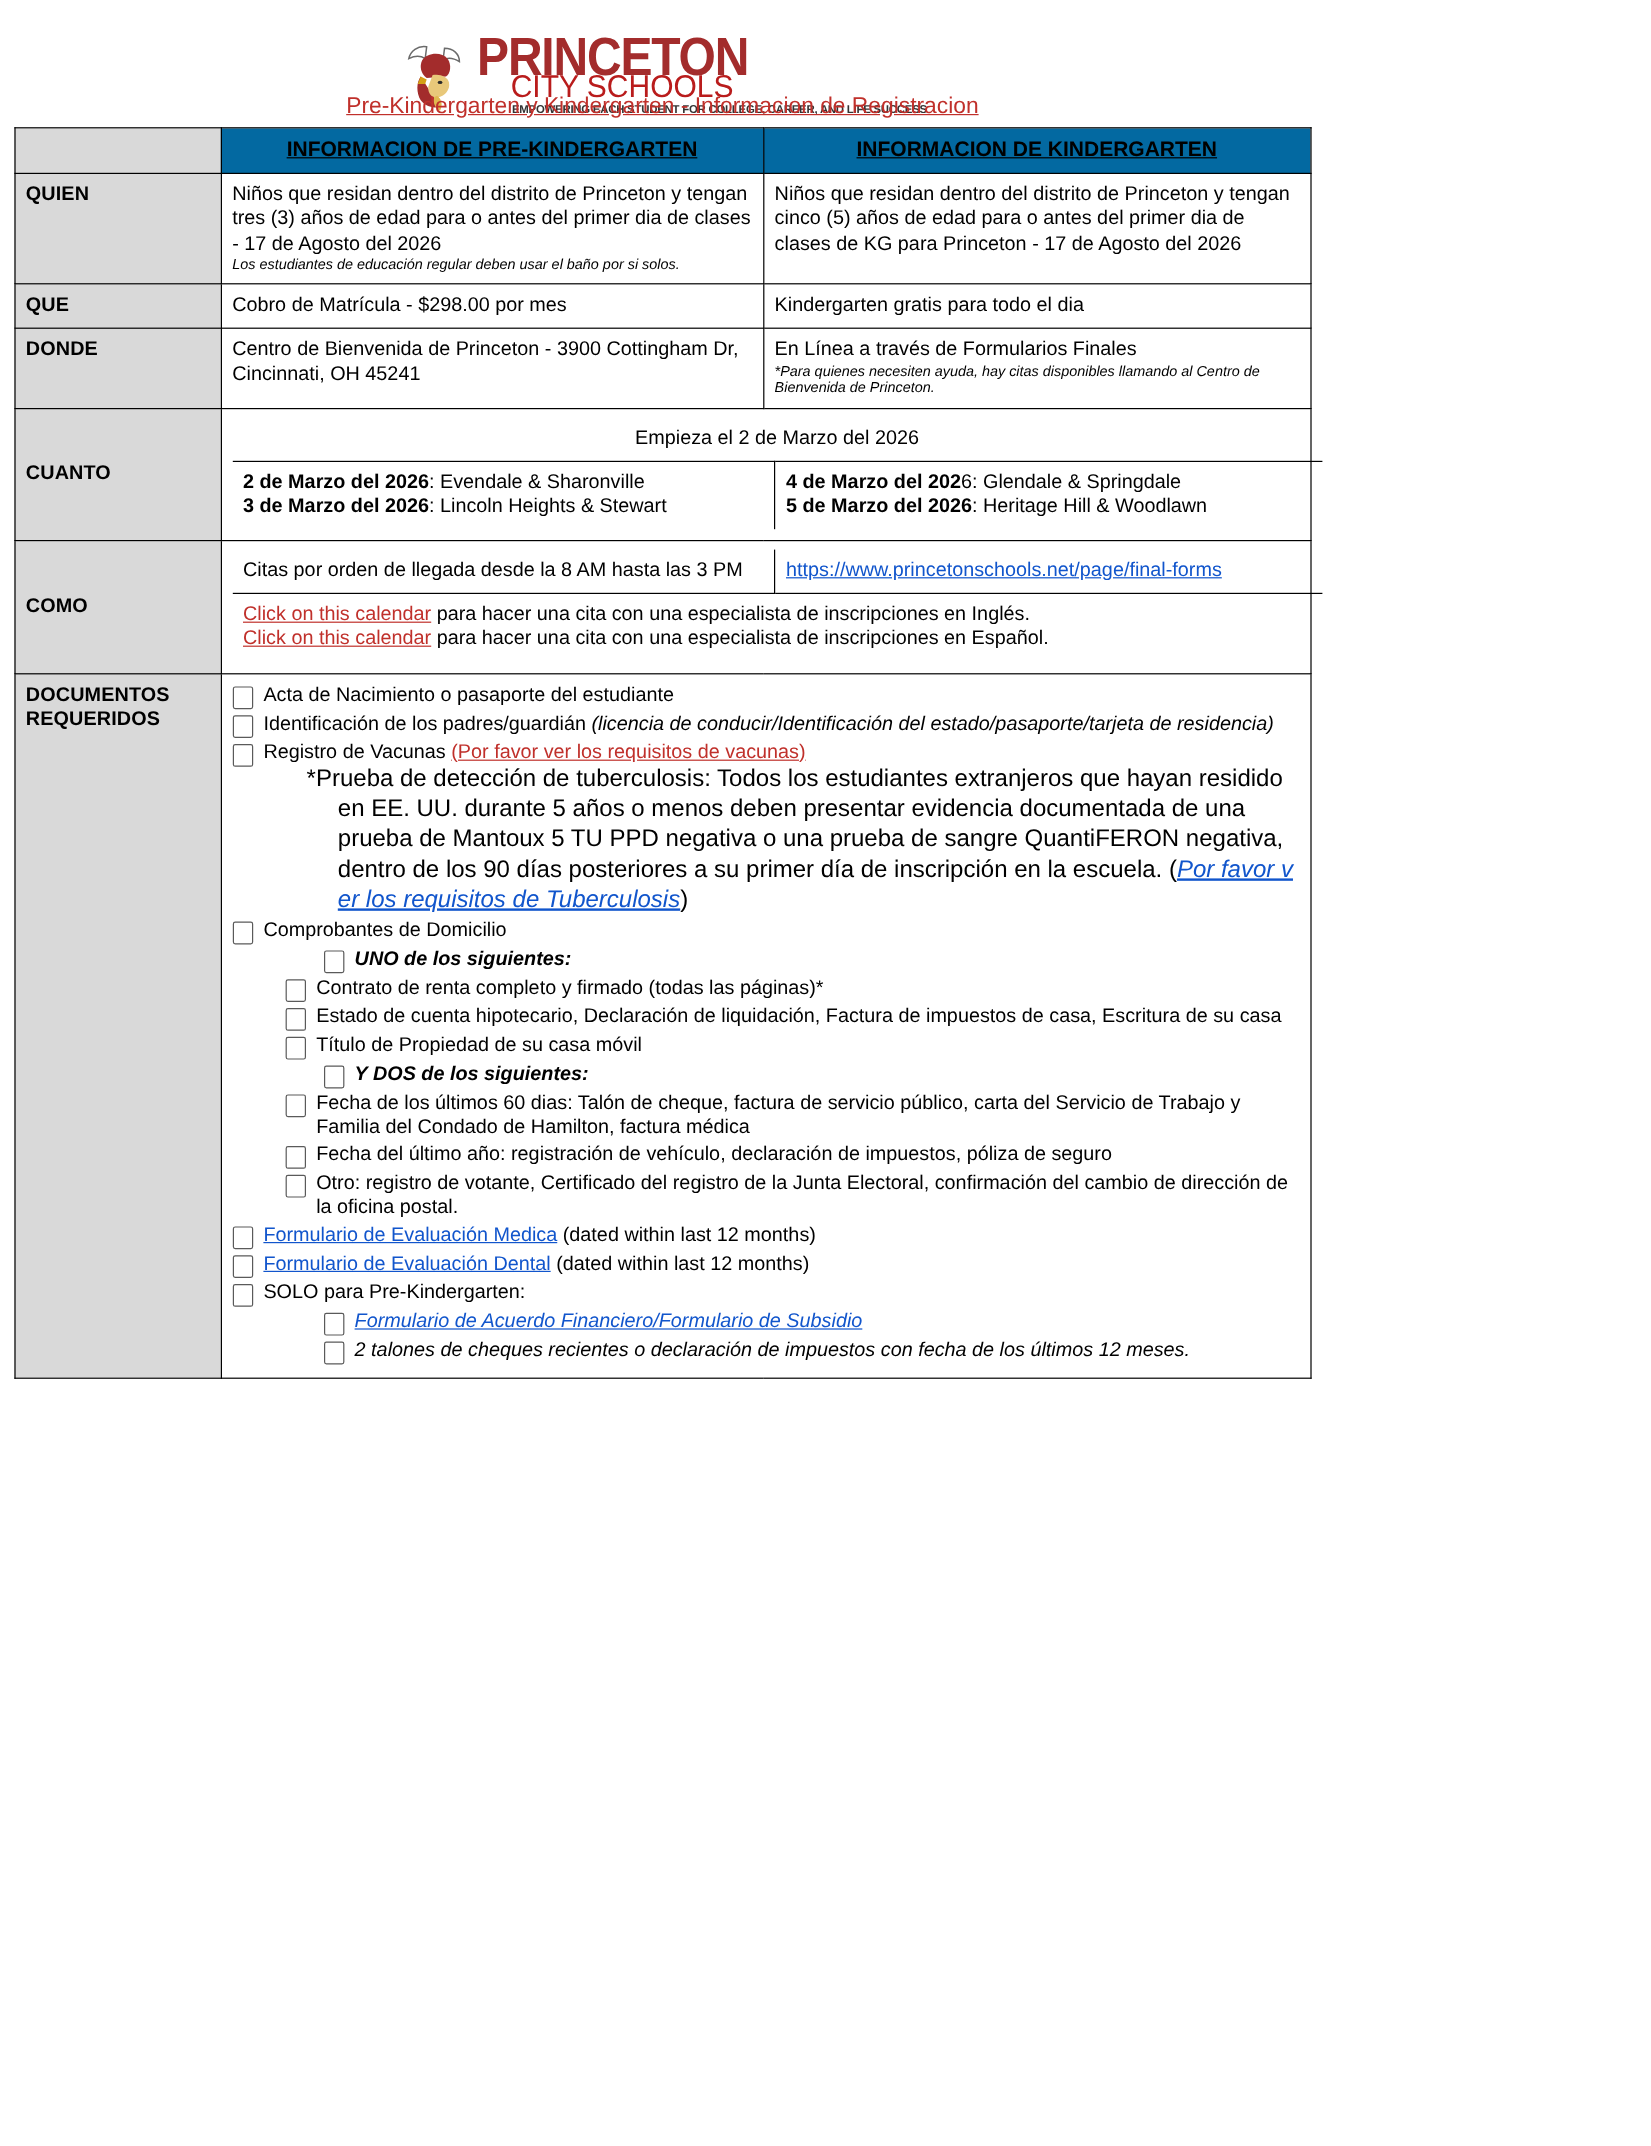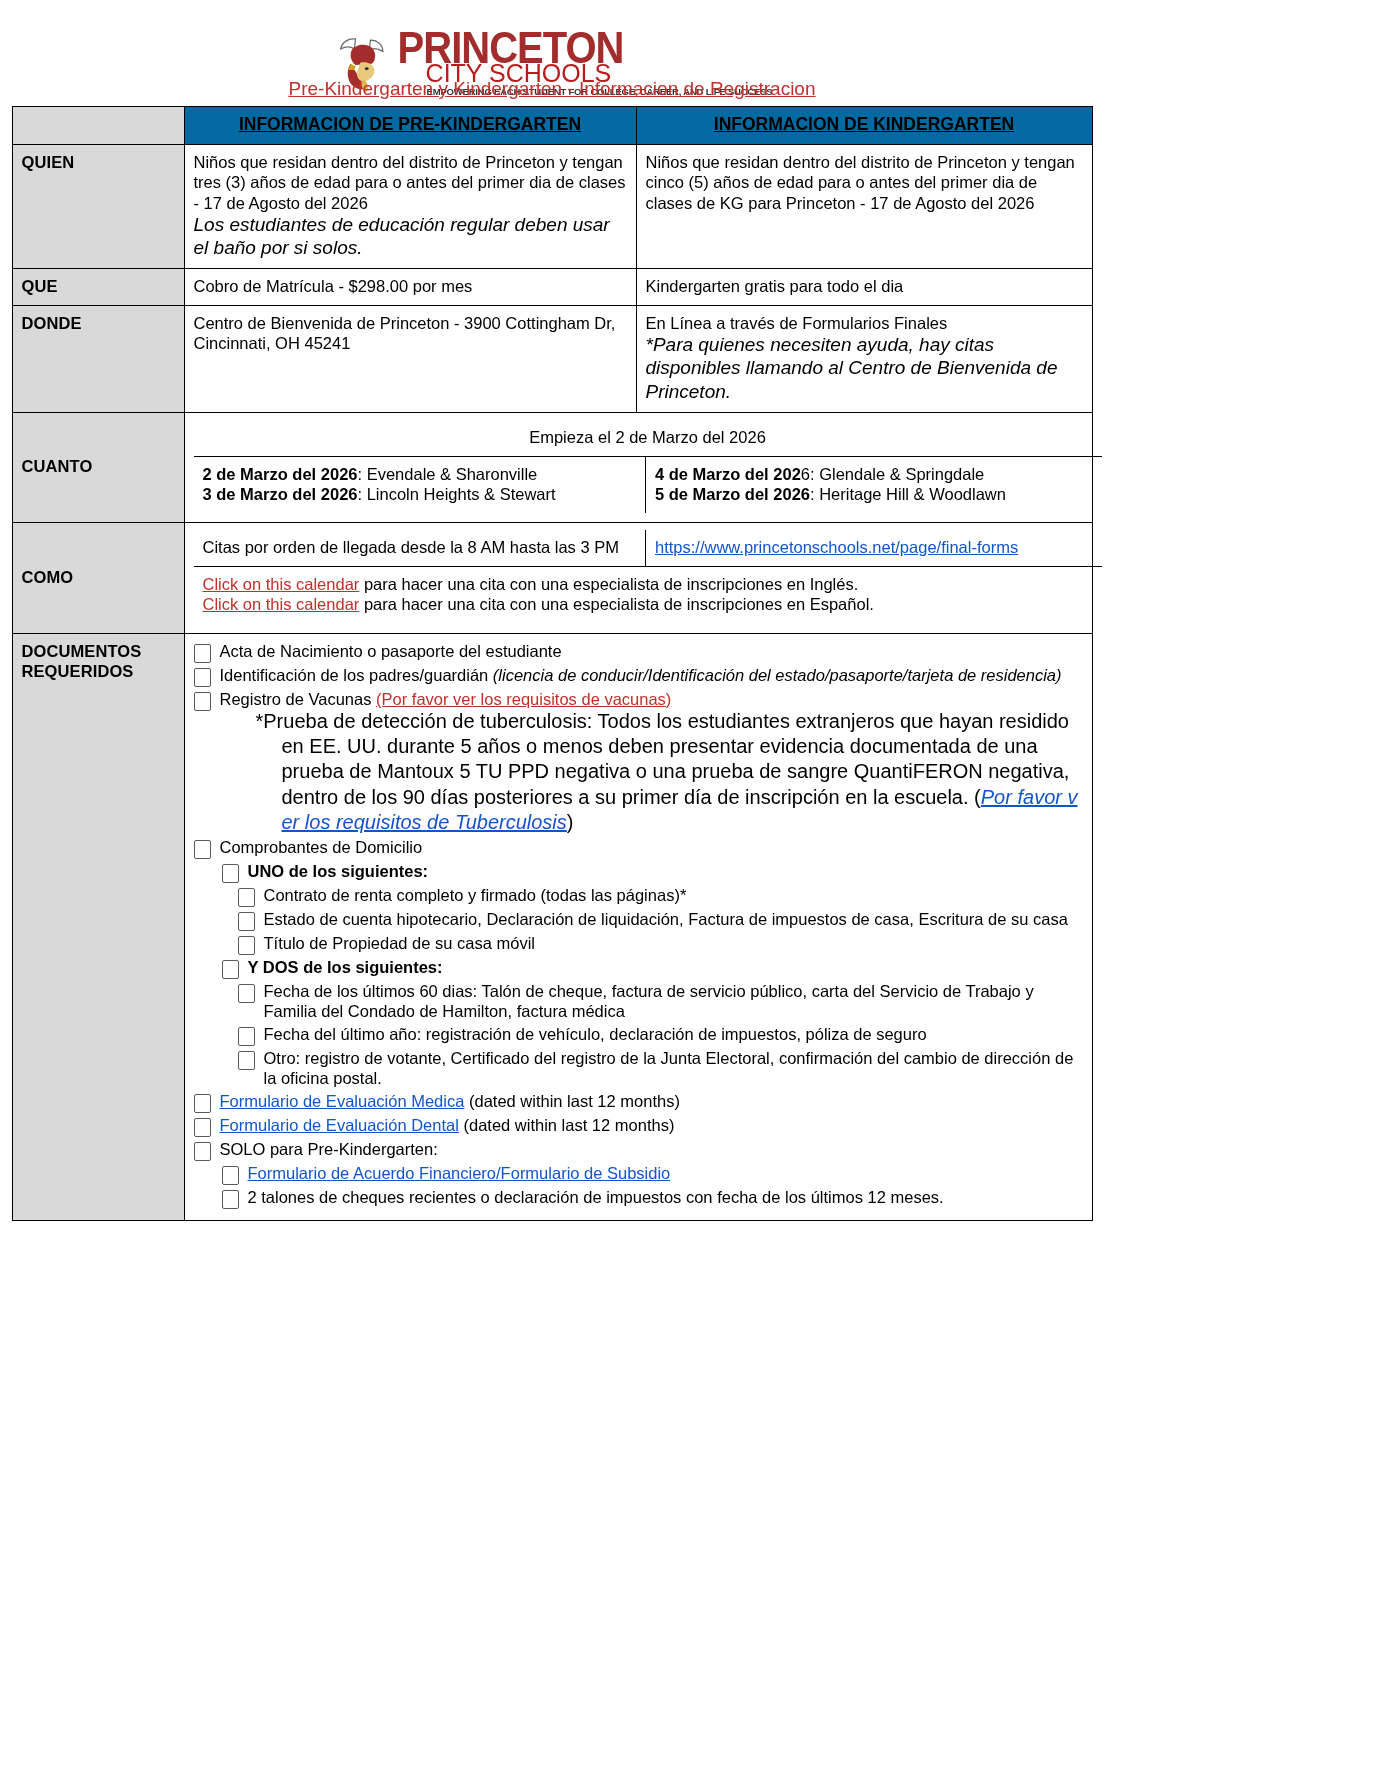--- a/index.html
+++ b/index.html
@@ -109,21 +109,21 @@
   td.hdr {
     background: #0369a1;
     text-align: center;
     font-weight: bold;
     font-size: 17.5px;
     text-decoration: underline;
     padding: 8px 6px;
     vertical-align: middle;
   }
   td.blank { background: #D9D9D9; }
-  .ital { font-style: italic; font-size: 19px; display:block; }
+  .ital { font-style: italic; font-size: 12px; display:block; }
   .ital-inline { font-style: italic; }
   .bold { font-weight: bold; }
   .ctr { text-align: center; }
   .nopad-cell { padding: 0; }
   td.label.mid { vertical-align: middle; }
 
   table.inner {
     border-collapse: collapse;
     width: 100%;
     table-layout: fixed;
@@ -161,21 +161,21 @@
     width: 15px;
     height: 17px;
     border: 1.6px solid #5a5a5a;
     border-radius: 2px;
     flex: 0 0 auto;
     margin-right: 9px;
     margin-top: 3px;
     background: #fff;
   }
   .chk-text { flex: 1 1 auto; font-size: 16.5px; line-height: 1.24; }
-  .ind1 { margin-left: 28px; }
+  .ind1 { margin-left: 76px; font-style: italic; }
   .ind2 { margin-left: 44px; }
   .sub-note {
     margin-left: 36px;
     font-size: 20px;
     line-height: 1.26;
     text-indent: 0;
   }
   .sub-note .hang { display: block; padding-left: 26px; text-indent: -26px; }
 </style>
 </head>

